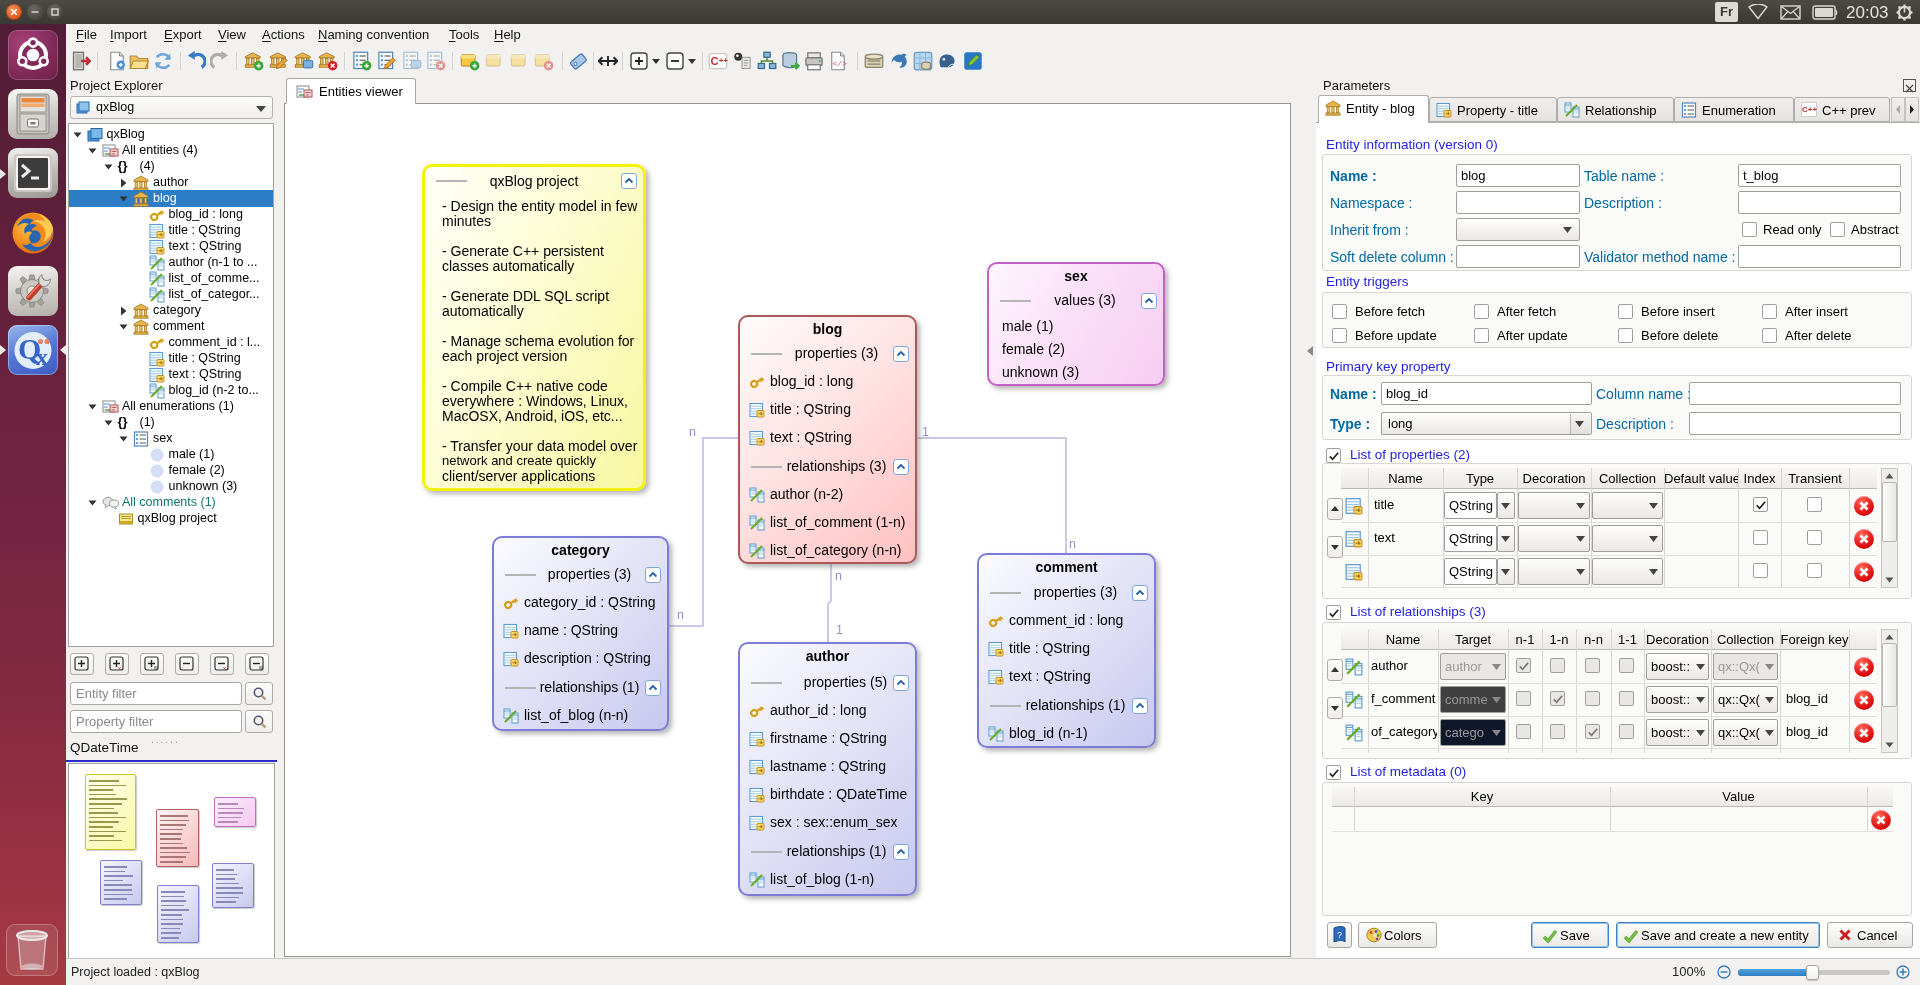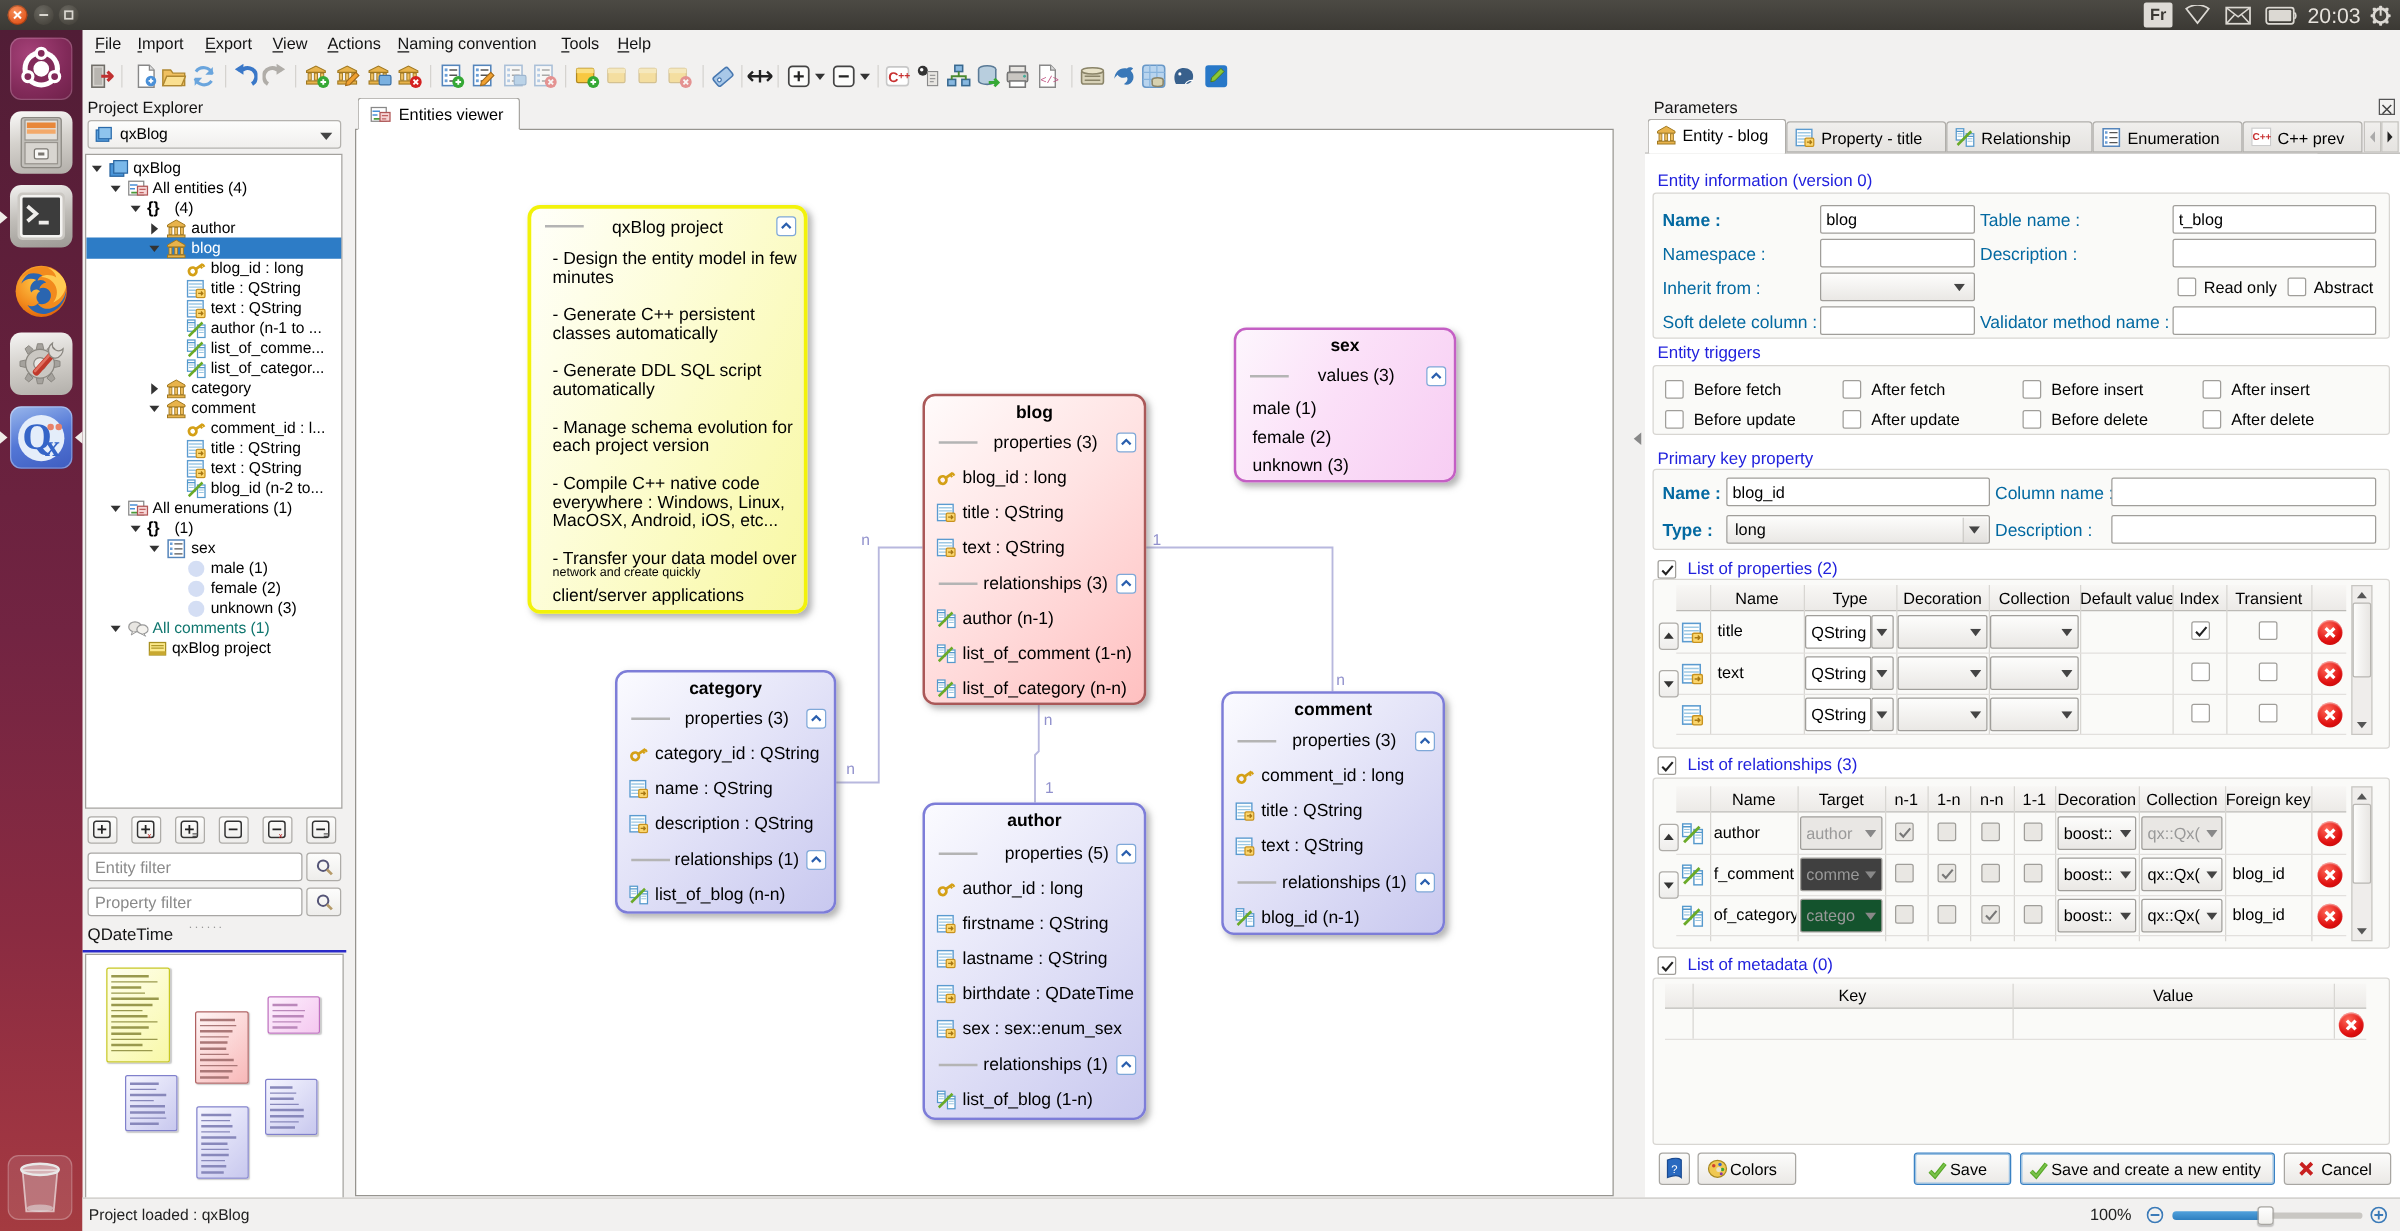--- a/index.html
+++ b/index.html
@@ -789,21 +789,21 @@
 <div class="erow" style="left:17px;top:76px;font-size:14px">- Generate C++ persistent</div>
 <div class="erow" style="left:17px;top:91px;font-size:14px">classes automatically</div>
 <div class="erow" style="left:17px;top:121px;font-size:14px">- Generate DDL SQL script</div>
 <div class="erow" style="left:17px;top:136px;font-size:14px">automatically</div>
 <div class="erow" style="left:17px;top:166px;font-size:14px">- Manage schema evolution for</div>
 <div class="erow" style="left:17px;top:181px;font-size:14px">each project version</div>
 <div class="erow" style="left:17px;top:211px;font-size:14px">- Compile C++ native code</div>
 <div class="erow" style="left:17px;top:226px;font-size:14px">everywhere : Windows, Linux,</div>
 <div class="erow" style="left:17px;top:241px;font-size:14px">MacOSX, Android, iOS, etc...</div>
 <div class="erow" style="left:17px;top:271px;font-size:14px">- Transfer your data model over</div>
-<div class="erow" style="left:17px;top:286px;font-size:10px">network and create quickly</div>
+<div class="erow" style="left:17px;top:286px;font-size:13px">network and create quickly</div>
 <div class="erow" style="left:17px;top:301px;font-size:14px">client/server applications</div>
 </div>
 <div class="ebox" style="left:453px;top:211px;width:179px;height:249px;border:2px solid #aa5858;background:linear-gradient(135deg,#fffbfb 0%,#ffe3e3 45%,#ffc0c0 100%)">
 <div class="etitle" style="top:4px">blog</div>
 <div class="edash" style="left:11px;top:36px;width:31px"></div>
         <div class="esec" style="left:44px;right:26px;top:28px;text-align:center">properties (3)</div>
         <div class="ecoll" style="right:6px;top:29px"><svg width="14" height="14" viewBox="0 0 14 14">
             <path d="M3.5 8.5 L7 5 L10.5 8.5" fill="none" stroke="#2a5fae" stroke-width="1.8"></path>
           </svg></div>
 <svg style="position:absolute;left:9px;top:57px" width="16" height="16" viewBox="0 0 16 16">
@@ -844,21 +844,21 @@
           <rect x="1" y="1" width="6" height="9" fill="#fff" stroke="#5599cc" stroke-width="1"></rect>
 <line x1="1" y1="3" x2="7" y2="3" stroke="#5599cc" stroke-width="1"></line>
 <line x1="2" y1="5" x2="6" y2="5" stroke="#99c4de" stroke-width="0.8"></line>
 <line x1="2" y1="7" x2="6" y2="7" stroke="#99c4de" stroke-width="0.8"></line>
 <rect x="9" y="5" width="6" height="10" fill="#fff" stroke="#5599cc" stroke-width="1"></rect>
 <line x1="9" y1="7" x2="15" y2="7" stroke="#5599cc" stroke-width="1"></line>
 <line x1="10" y1="9" x2="14" y2="9" stroke="#99c4de" stroke-width="0.8"></line>
 <line x1="10" y1="11" x2="14" y2="11" stroke="#99c4de" stroke-width="0.8"></line>
 <line x1="2" y1="14" x2="13" y2="3" stroke="#6aaa28" stroke-width="2"></line>
         </svg>
-        <div class="erow" style="left:30px;top:169px">author (n-1)</div>
+        <div class="erow" style="left:30px;top:169px">author (n-2)</div>
 <svg style="position:absolute;left:9px;top:198px" width="16" height="16" viewBox="0 0 16 16">
           <rect x="1" y="1" width="6" height="9" fill="#fff" stroke="#5599cc" stroke-width="1"></rect>
 <line x1="1" y1="3" x2="7" y2="3" stroke="#5599cc" stroke-width="1"></line>
 <line x1="2" y1="5" x2="6" y2="5" stroke="#99c4de" stroke-width="0.8"></line>
 <line x1="2" y1="7" x2="6" y2="7" stroke="#99c4de" stroke-width="0.8"></line>
 <rect x="9" y="5" width="6" height="10" fill="#fff" stroke="#5599cc" stroke-width="1"></rect>
 <line x1="9" y1="7" x2="15" y2="7" stroke="#5599cc" stroke-width="1"></line>
 <line x1="10" y1="9" x2="14" y2="9" stroke="#99c4de" stroke-width="0.8"></line>
 <line x1="10" y1="11" x2="14" y2="11" stroke="#99c4de" stroke-width="0.8"></line>
 <line x1="2" y1="14" x2="13" y2="3" stroke="#6aaa28" stroke-width="2"></line>
@@ -1421,21 +1421,21 @@
 <line x1="1" y1="3" x2="7" y2="3" stroke="#5599cc" stroke-width="1"></line>
 <line x1="2" y1="5" x2="6" y2="5" stroke="#99c4de" stroke-width="0.8"></line>
 <line x1="2" y1="7" x2="6" y2="7" stroke="#99c4de" stroke-width="0.8"></line>
 <rect x="9" y="5" width="6" height="10" fill="#fff" stroke="#5599cc" stroke-width="1"></rect>
 <line x1="9" y1="7" x2="15" y2="7" stroke="#5599cc" stroke-width="1"></line>
 <line x1="10" y1="9" x2="14" y2="9" stroke="#99c4de" stroke-width="0.8"></line>
 <line x1="10" y1="11" x2="14" y2="11" stroke="#99c4de" stroke-width="0.8"></line>
 <line x1="2" y1="14" x2="13" y2="3" stroke="#6aaa28" stroke-width="2"></line>
       </svg>
 <div style="position:absolute;left:55px;top:601px;font-size:13px;width:66px;overflow:hidden">of_category</div>
-<div class="fcombo" style="left:124px;top:596px;width:66px;height:27px;padding-left:4px;line-height:25px;color:#999;background:#14532d">catego</div>
+<div class="fcombo" style="left:124px;top:596px;width:66px;height:27px;padding-left:4px;line-height:25px;color:#999;background:#0f172a">catego</div>
 <svg style="position:absolute;left:176px;top:607px" width="9" height="6" viewBox="0 0 9 6">
         <path d="M0 0 L9 0 L4.5 6 Z" fill="#888"></path>
       </svg>
 <div class="cb" style="left:200px;top:601px;background:#e9e7e3"><svg width="14" height="14" viewBox="0 0 15 15"></svg></div>
 <div class="cb" style="left:234px;top:601px;background:#e9e7e3"><svg width="14" height="14" viewBox="0 0 15 15"></svg></div>
 <div class="cb" style="left:269px;top:601px;background:#e9e7e3"><svg width="14" height="14" viewBox="0 0 15 15">
           <path d="M3 8 L6 11 L12 4" fill="none" stroke="#777" stroke-width="1.8"></path>
         </svg></div>
 <div class="cb" style="left:303px;top:601px;background:#e9e7e3"><svg width="14" height="14" viewBox="0 0 15 15"></svg></div>
 <div class="fcombo" style="left:330px;top:596px;width:63px;height:27px;padding-left:4px;line-height:25px">boost::</div>

